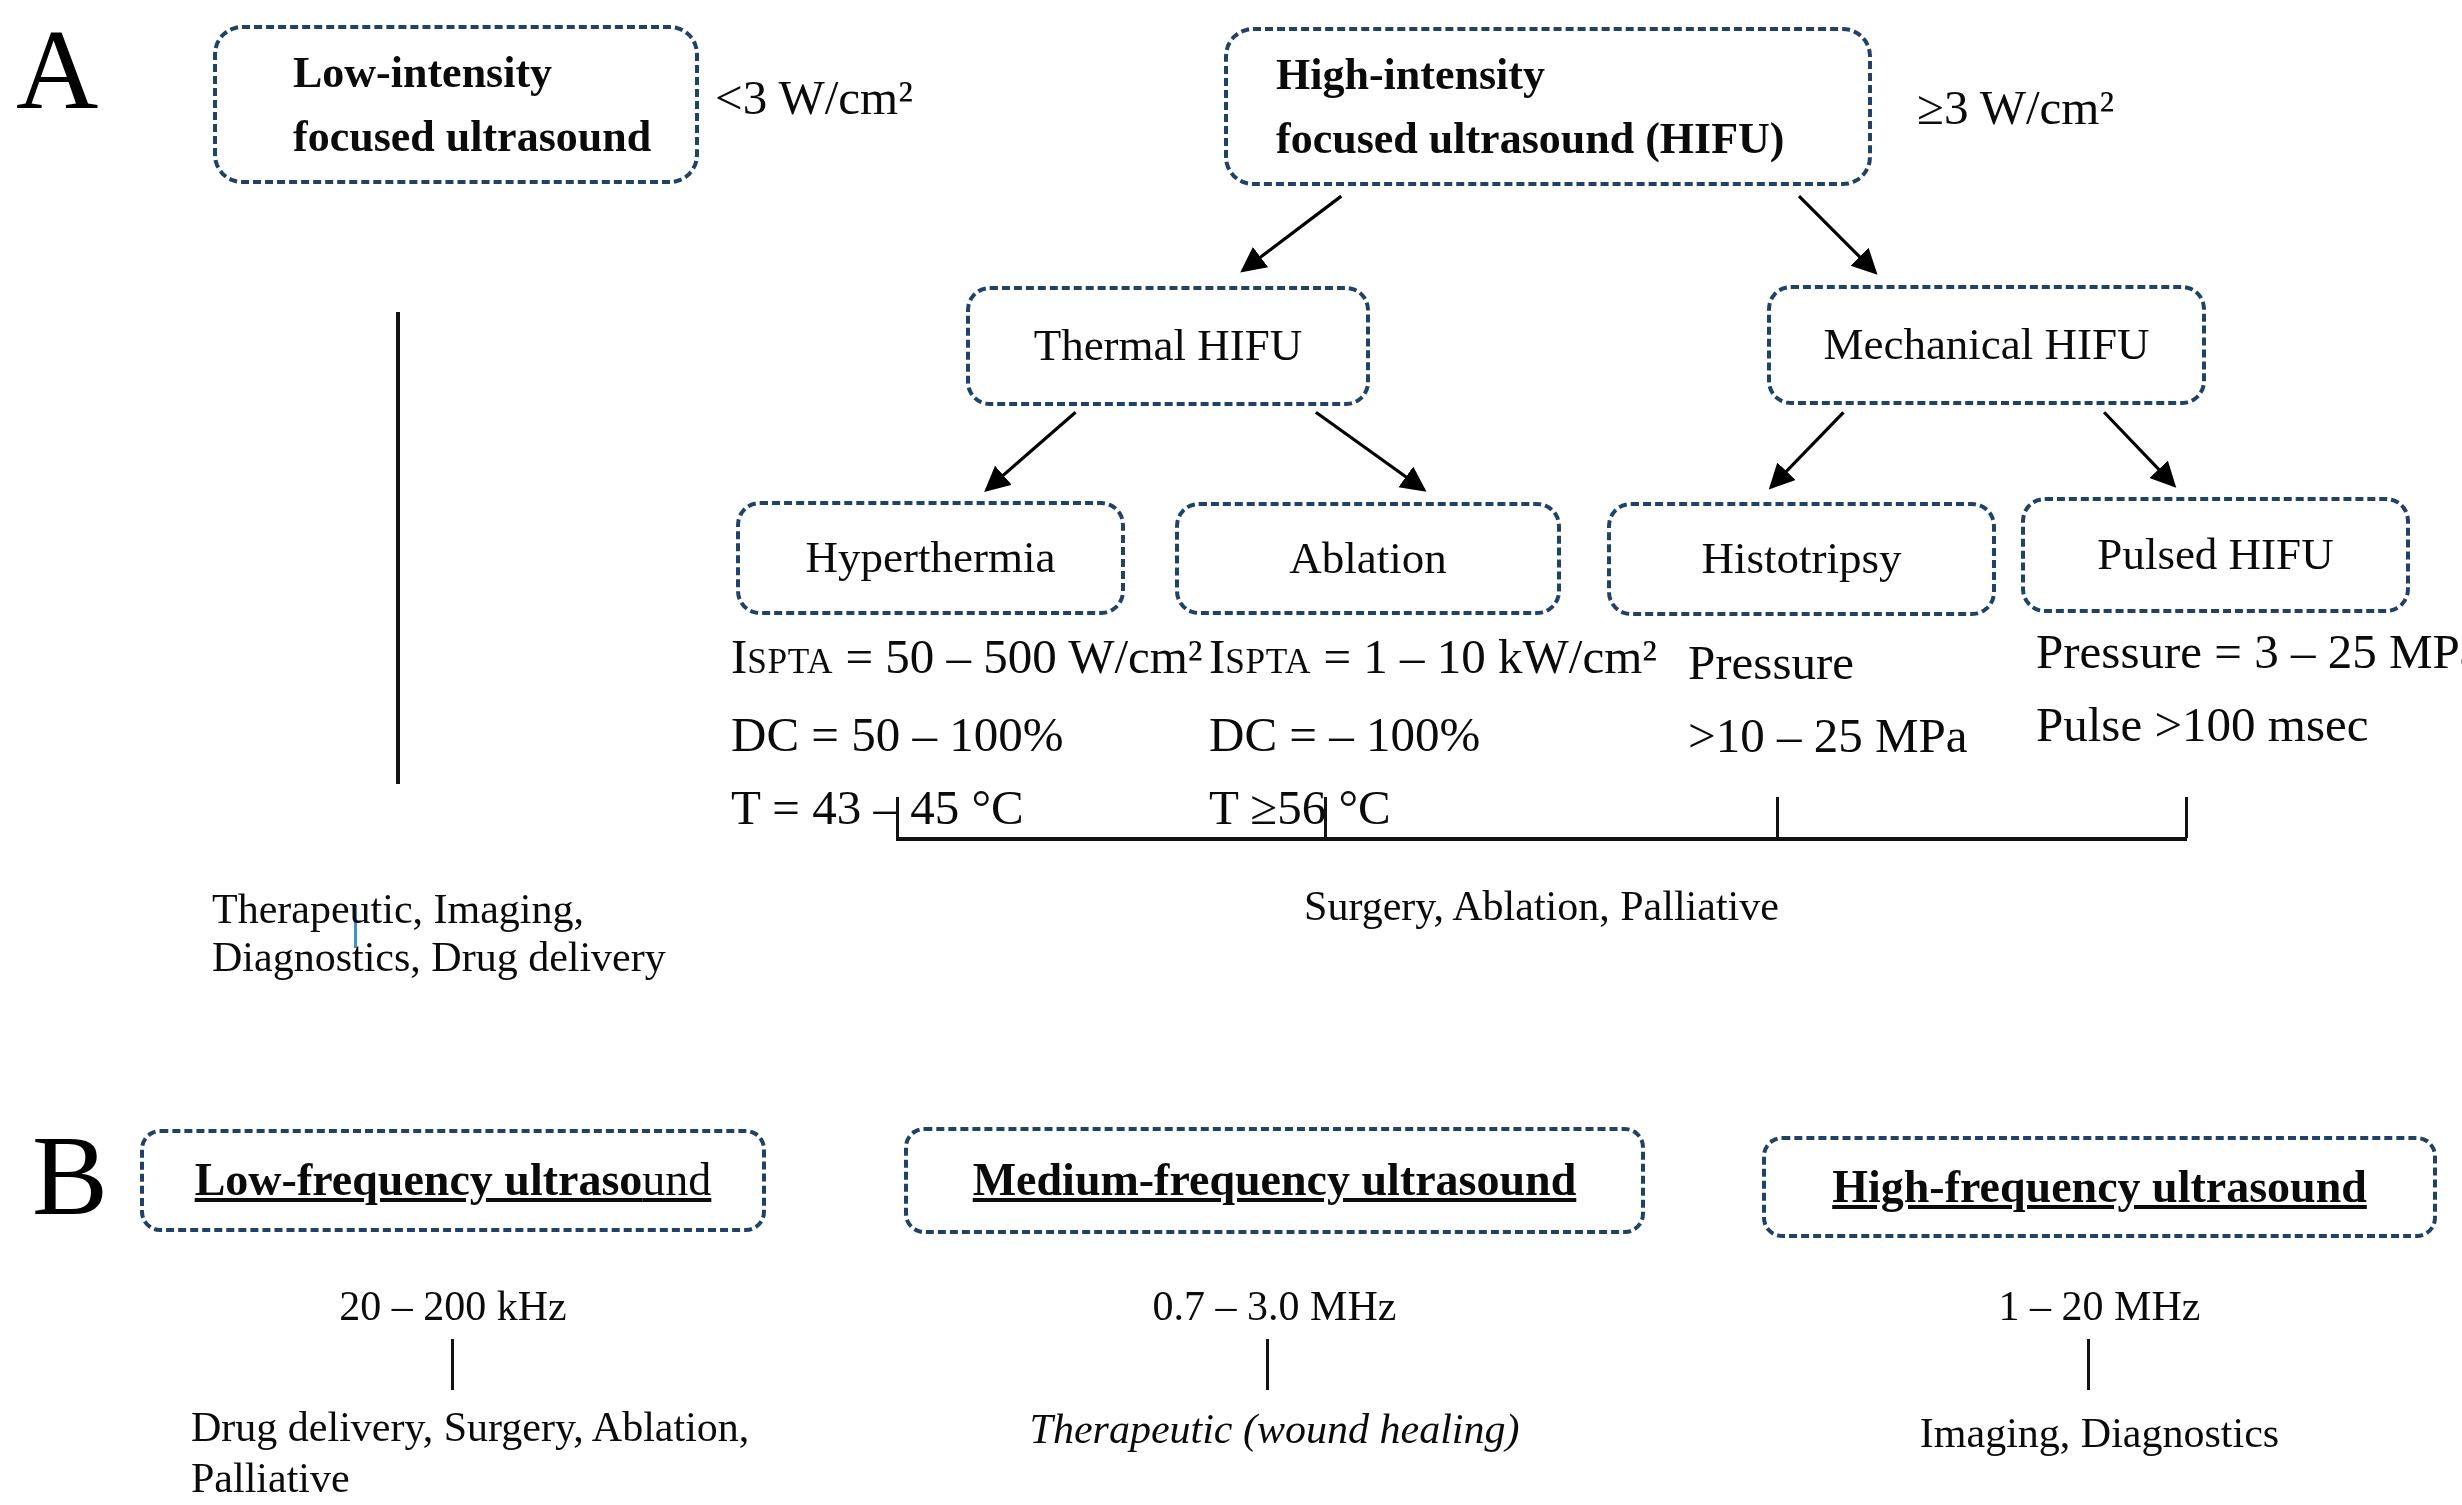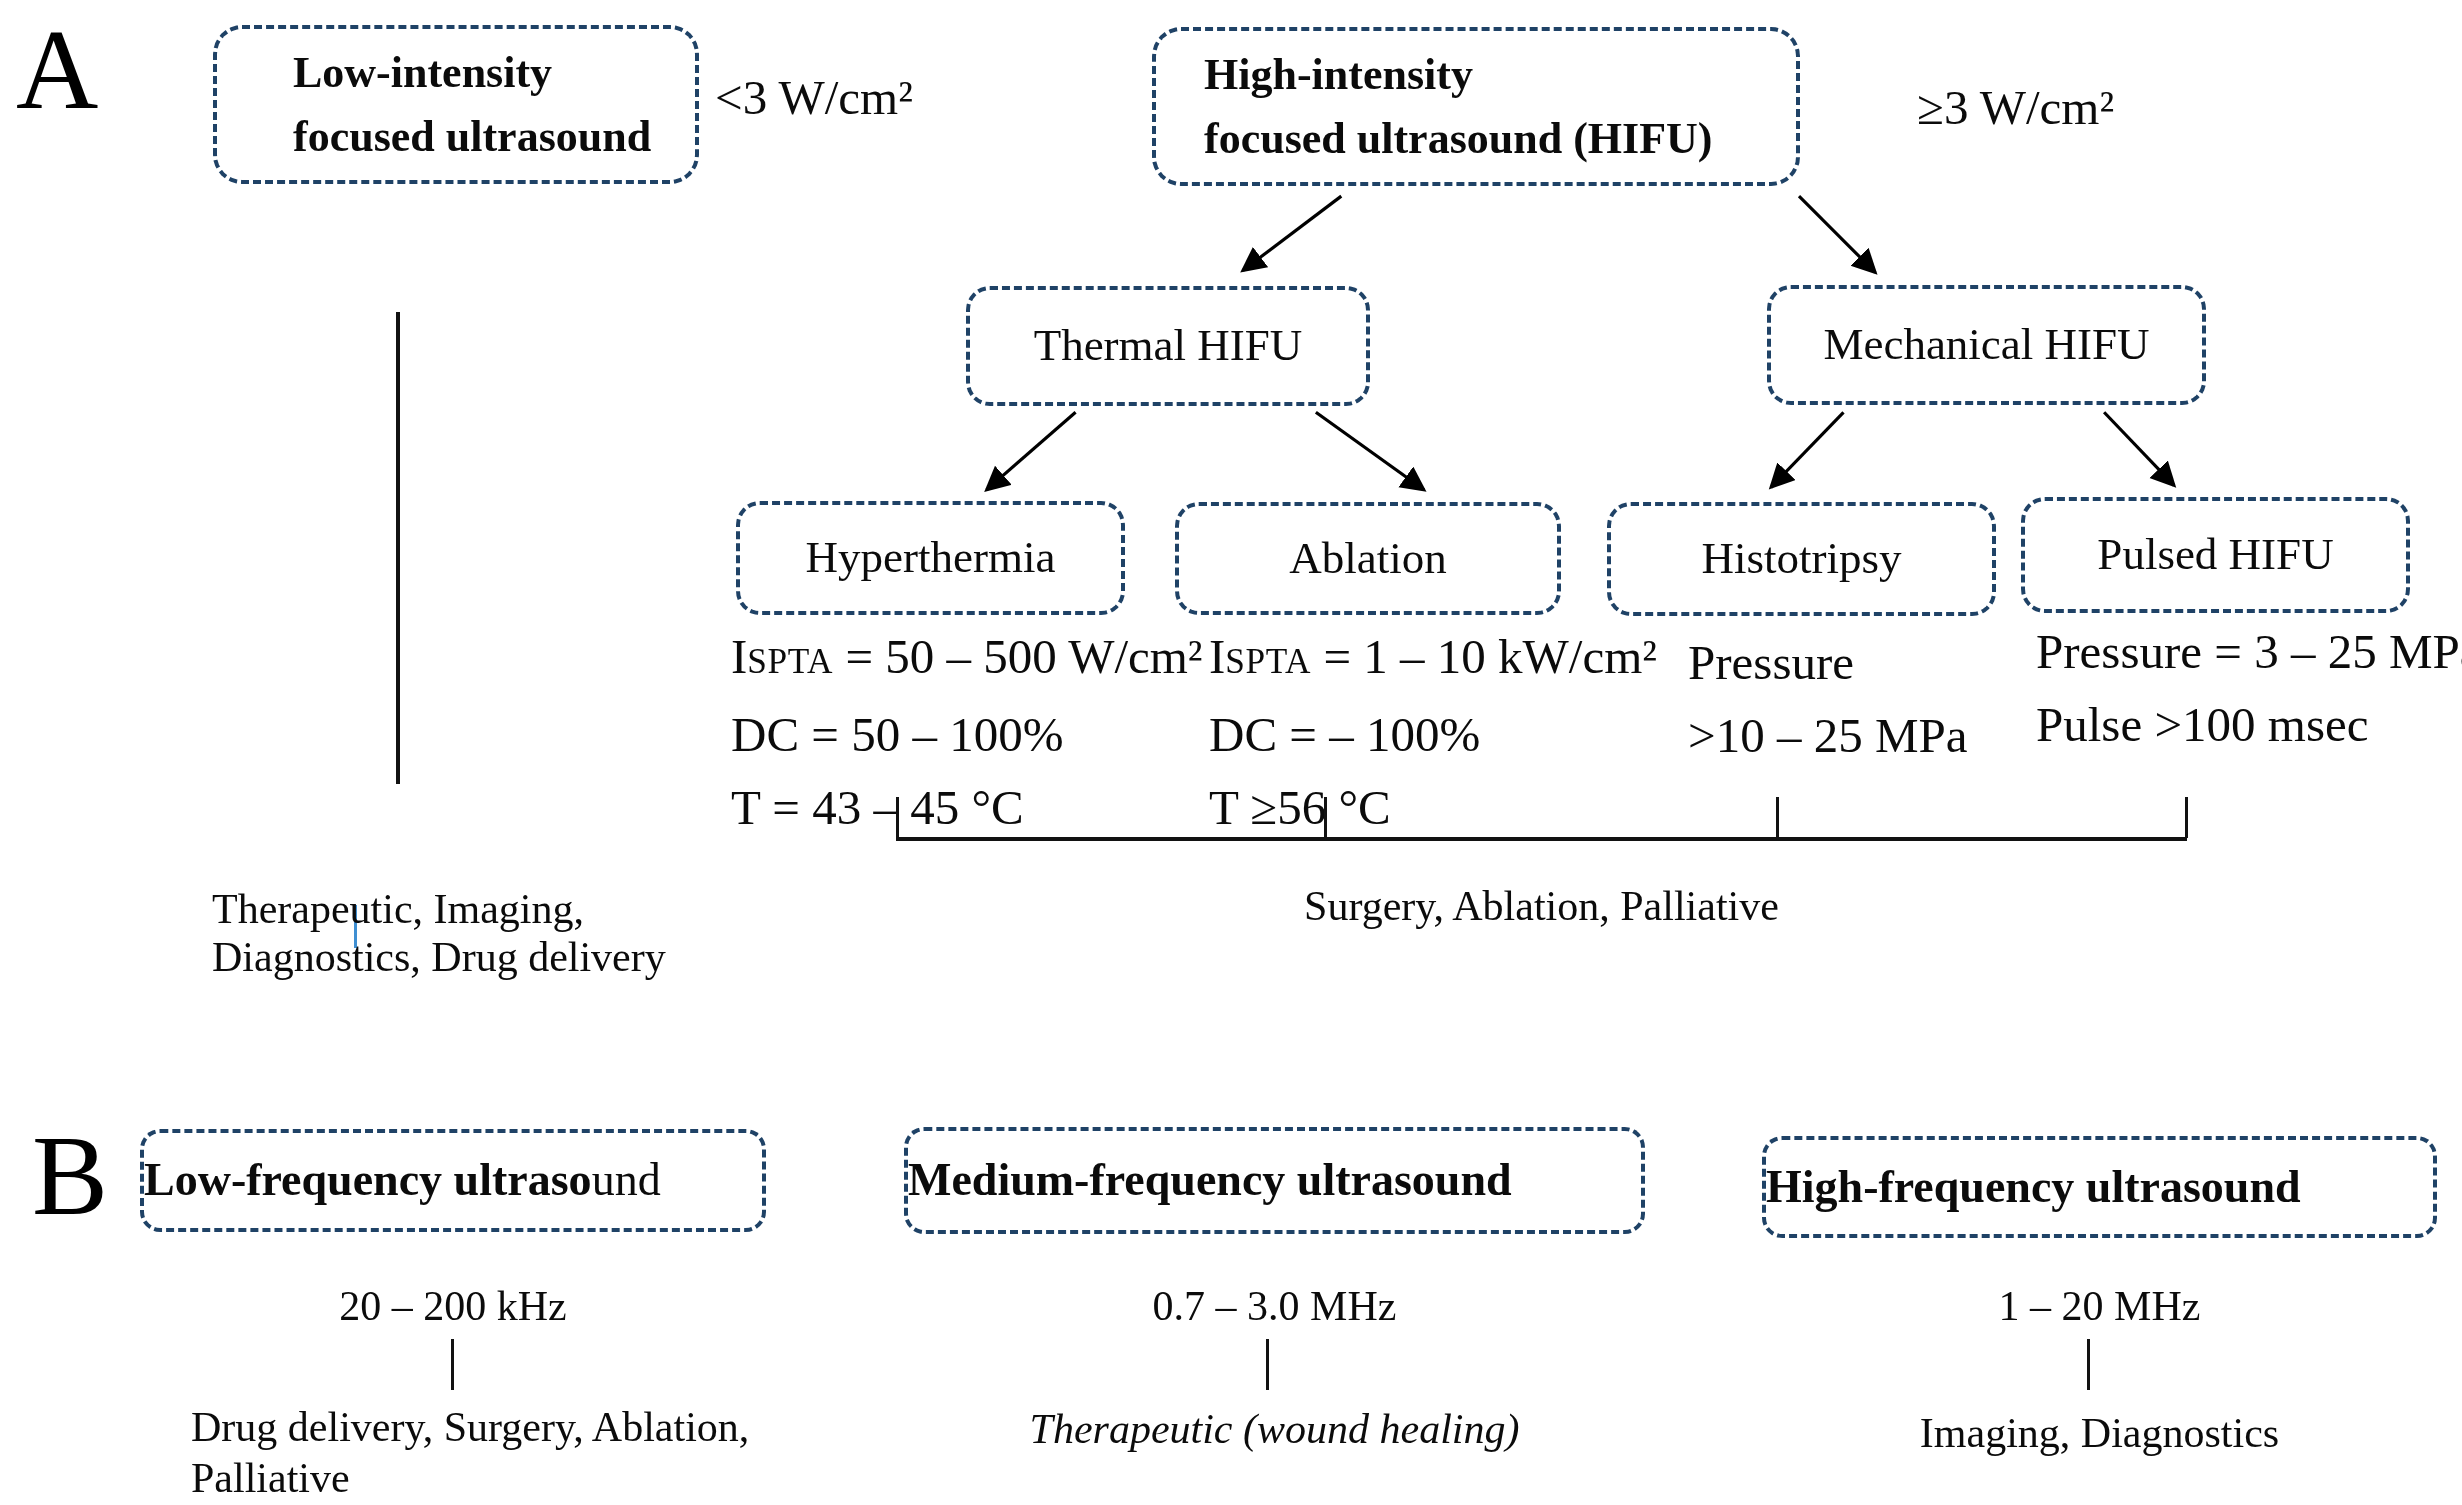--- a/index.html
+++ b/index.html
@@ -36,39 +36,41 @@
   .box-title-center {
     font-size: 45px;
     line-height: 1.1;
     text-align: center;
     white-space: nowrap;
   }
   .box-title-center-b {
     font-size: 46px;
     font-weight: bold;
     line-height: 1.1;
+    text-align: center;
     white-space: nowrap;
+    text-decoration: underline;
   }
   .box-title-center-b .regular { font-weight: normal; }
   .anno { font-size: 49px; line-height: 1.1; white-space: nowrap; }
   .params { font-size: 49px; line-height: 73px; white-space: nowrap; }
   .params .sc { font-size: 0.72em; letter-spacing: 0.6px; }
   .caption { font-size: 42px; line-height: 48px; white-space: nowrap; }
   .caption-center { font-size: 42px; line-height: 1.1; text-align: center; white-space: nowrap; }
   .freq-label { font-size: 42px; line-height: 1.1; text-align: center; white-space: nowrap; }
   .apps-label { font-size: 42px; line-height: 51px; white-space: nowrap; }
   .vline { position: absolute; background: #121212; }
   .hline { position: absolute; background: #121212; }
   .caret { position: absolute; background: #3f8fd2; }
 
   
   #label-a { left: 16px; top: 12.7px; }
   #lifu-box { left: 213px; top: 25.4px; width: 486px; height: 159px; padding-left: 76px; }
   #anno-low { left: 715px; top: 71px; }
-  #hifu-box { left: 1152px; top: 27px; width: 648px; height: 159px; padding-left: 48px; }
+  #hifu-box { left: 1224px; top: 27px; width: 648px; height: 159px; padding-left: 48px; }
   #anno-high { left: 1917px; top: 81px; }
   #thermal-box { left: 966px; top: 286px; width: 404px; height: 120px; border-radius: 24px; }
   #mech-box { left: 1767px; top: 285px; width: 439px; height: 120px; border-radius: 24px; }
   #hyper-box { left: 736px; top: 501px; width: 389px; height: 114px; border-radius: 24px; }
   #abla-box { left: 1175px; top: 502px; width: 386px; height: 113px; border-radius: 24px; }
   #histo-box { left: 1607px; top: 502px; width: 389px; height: 114px; border-radius: 24px; }
   #pulsed-box { left: 2021px; top: 497px; width: 389px; height: 116px; border-radius: 24px; }
   #hyper-params { left: 731px; top: 620px; }
   #abla-params { left: 1209px; top: 620px; }
   #histo-params { left: 1688px; top: 626px; }

